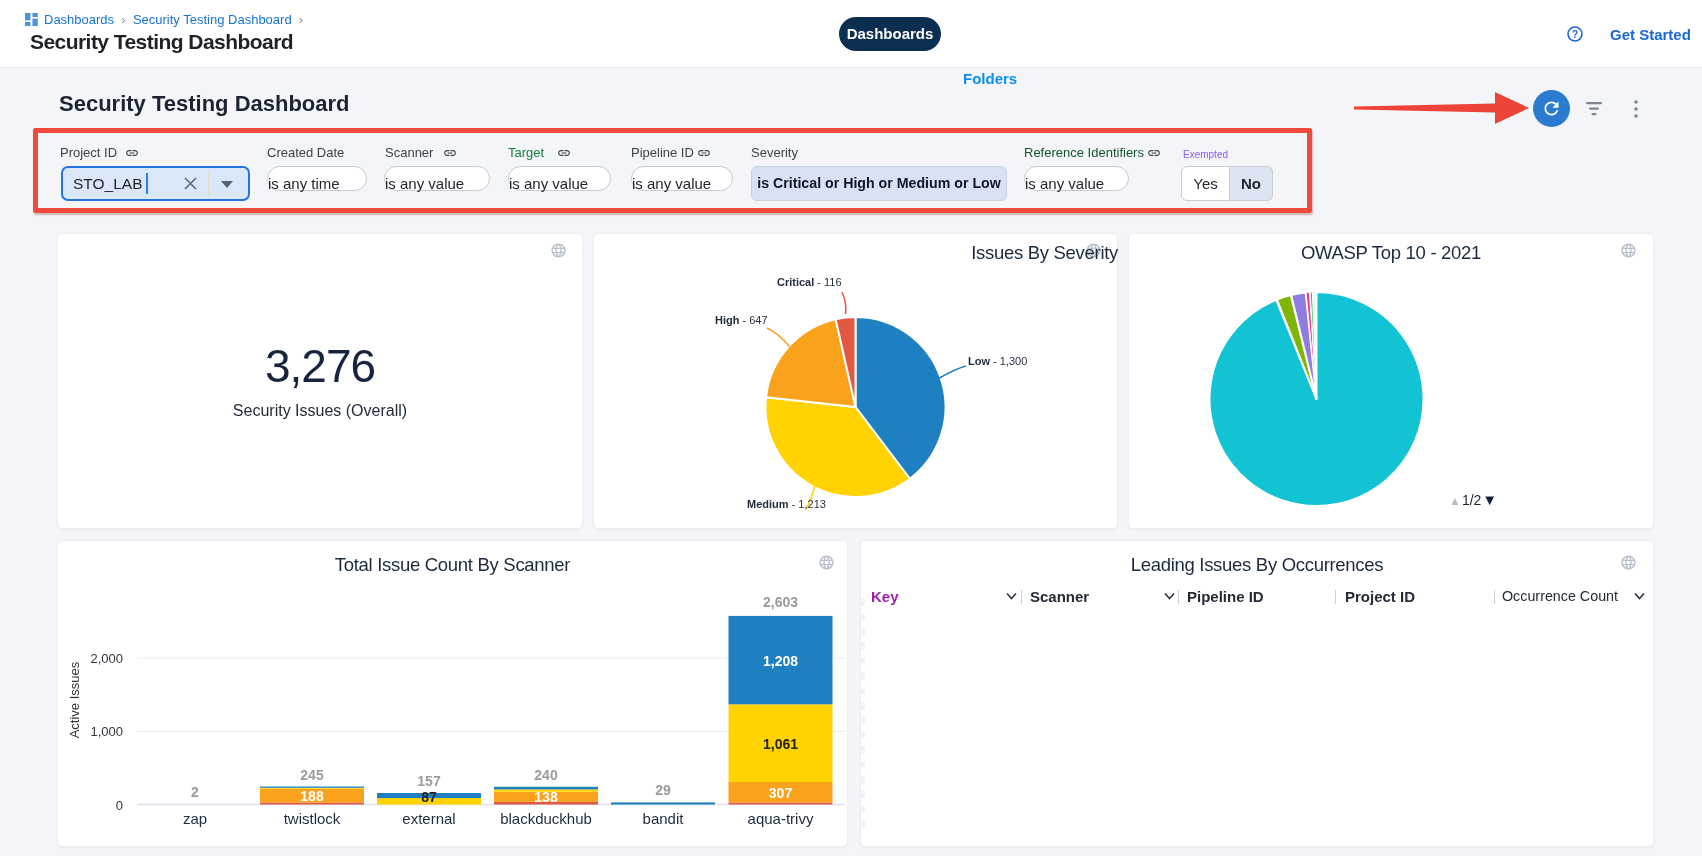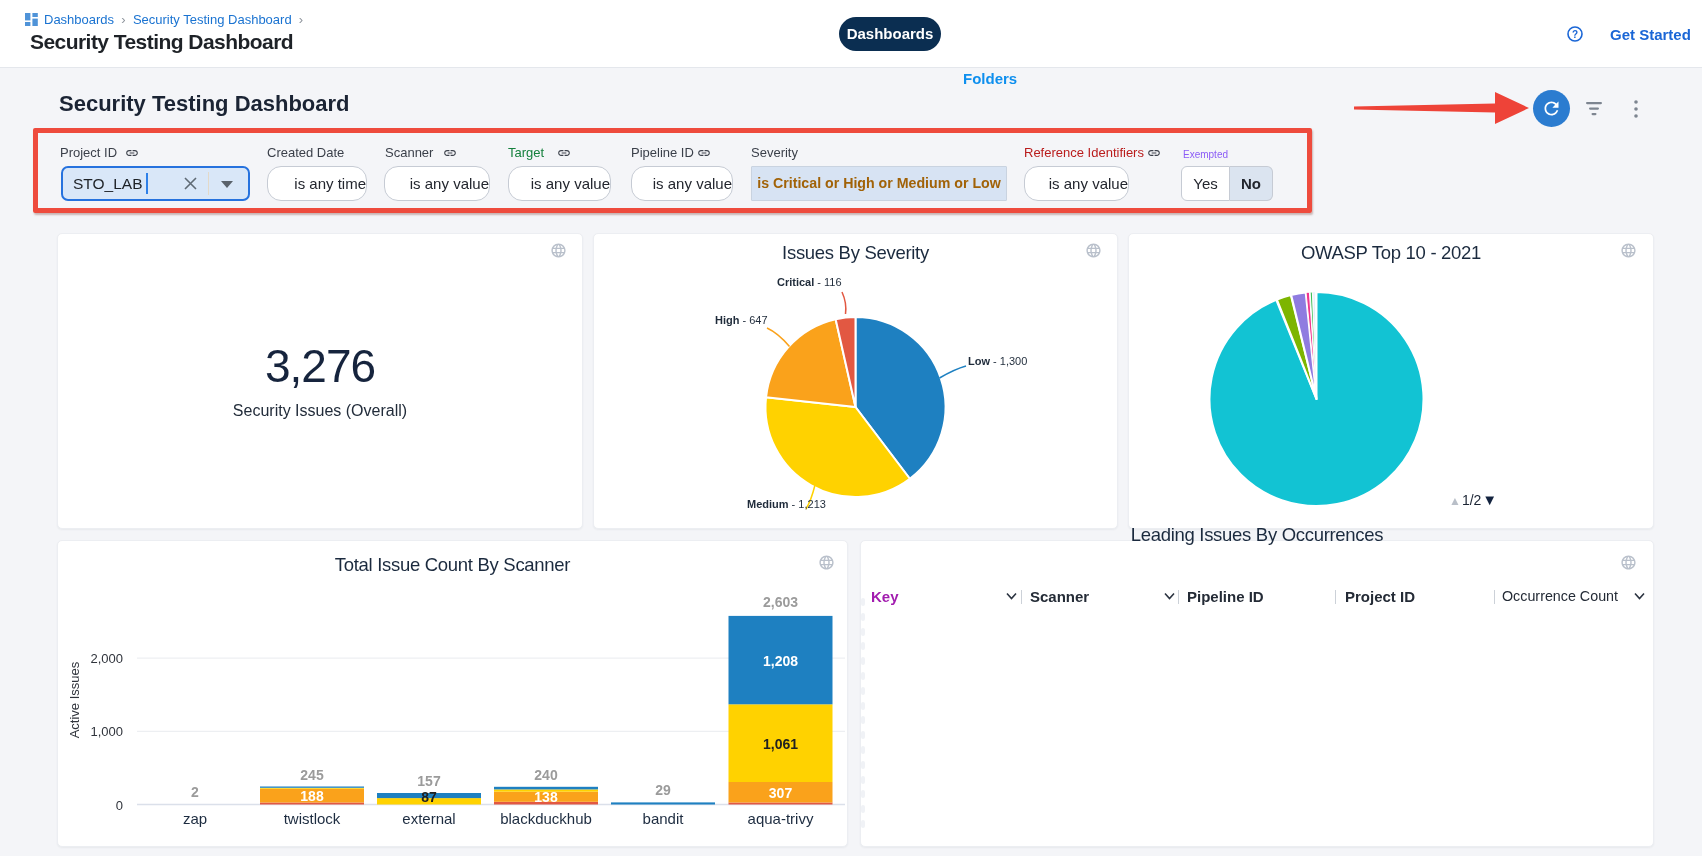--- a/index.html
+++ b/index.html
@@ -53,21 +53,21 @@
 </svg>
 
 <div class="abs" style="left:33px;top:128px;width:1279px;height:85px;border:5px solid #ee4b3d;border-radius:2px;box-shadow:1px 2px 2px rgba(120,60,50,.35);"></div>
 
 <div class="abs" style="left:60px;top:145px;font-size:13px;color:#3a3f49;">Project ID</div>
 <div class="abs" style="left:267px;top:145px;font-size:13px;color:#3a3f49;">Created Date</div>
 <div class="abs" style="left:385px;top:145px;font-size:13px;color:#3a3f49;">Scanner</div>
 <div class="abs" style="left:508px;top:145px;font-size:13px;color:#15803d;">Target</div>
 <div class="abs" style="left:631px;top:145px;font-size:13px;color:#3a3f49;">Pipeline ID</div>
 <div class="abs" style="left:751px;top:145px;font-size:13px;color:#3a3f49;">Severity</div>
-<div class="abs" style="left:1024px;top:145px;font-size:13px;color:#b91c1c;">Reference Identifiers</div>
+<div class="abs" style="left:1024px;top:145px;font-size:13px;color:#14532d;">Reference Identifiers</div>
 <div class="abs" style="left:1183px;top:149px;font-size:10px;color:#8b5cf6;">Exempted</div>
 
 <svg class="abs link-i" style="left:125px;top:146px" width="14" height="14" viewBox="0 0 24 24">
     <path fill="#3c414b" d="M3.9 12c0-1.71 1.39-3.1 3.1-3.1h4V7H7c-2.76 0-5 2.24-5 5s2.24 5 5 5h4v-1.9H7c-1.71 0-3.1-1.39-3.1-3.1zM8 13h8v-2H8v2zm9-6h-4v1.9h4c1.71 0 3.1 1.39 3.1 3.1s-1.39 3.1-3.1 3.1h-4V17h4c2.76 0 5-2.24 5-5s-2.24-5-5-5z"></path>
   </svg>
 <svg class="abs link-i" style="left:443px;top:146px" width="14" height="14" viewBox="0 0 24 24">
     <path fill="#3c414b" d="M3.9 12c0-1.71 1.39-3.1 3.1-3.1h4V7H7c-2.76 0-5 2.24-5 5s2.24 5 5 5h4v-1.9H7c-1.71 0-3.1-1.39-3.1-3.1zM8 13h8v-2H8v2zm9-6h-4v1.9h4c1.71 0 3.1 1.39 3.1 3.1s-1.39 3.1-3.1 3.1h-4V17h4c2.76 0 5-2.24 5-5s-2.24-5-5-5z"></path>
   </svg>
 <svg class="abs link-i" style="left:557px;top:146px" width="14" height="14" viewBox="0 0 24 24">
     <path fill="#3c414b" d="M3.9 12c0-1.71 1.39-3.1 3.1-3.1h4V7H7c-2.76 0-5 2.24-5 5s2.24 5 5 5h4v-1.9H7c-1.71 0-3.1-1.39-3.1-3.1zM8 13h8v-2H8v2zm9-6h-4v1.9h4c1.71 0 3.1 1.39 3.1 3.1s-1.39 3.1-3.1 3.1h-4V17h4c2.76 0 5-2.24 5-5s-2.24-5-5-5z"></path>
@@ -87,27 +87,27 @@
   </svg>
 <div class="abs" style="left:208px;top:172px;width:1px;height:23px;background:#e3d9c8;"></div>
 <svg class="abs" style="left:221px;top:181px" width="12" height="7" viewBox="0 0 12 7">
     <polygon points="0,0 12,0 6,7" fill="#5a626b"></polygon>
   </svg>
 
 <div class="abs btn" style="left:267px;top:166px;width:100px;">is any time</div>
 <div class="abs btn" style="left:384px;top:166px;width:106px;">is any value</div>
 <div class="abs btn" style="left:508px;top:166px;width:103px;">is any value</div>
 <div class="abs btn" style="left:631px;top:166px;width:102px;">is any value</div>
-<div class="abs" style="left:751px;top:166px;width:256px;height:35px;background:#d7e3f3;border:1px solid #c9d3e0;border-radius:1px;font-size:14.2px;font-weight:bold;color:#a16207;white-space:nowrap;text-align:center;line-height:33px;">is Critical or High or Medium or Low</div>
+<div class="abs" style="left:751px;top:166px;width:256px;height:35px;background:#d7e3f3;border:1px solid #c9d3e0;border-radius:6px;font-size:14.2px;font-weight:bold;color:#0f172a;white-space:nowrap;text-align:center;line-height:33px;">is Critical or High or Medium or Low</div>
 <div class="abs btn" style="left:1024px;top:166px;width:105px;">is any value</div>
 <div class="abs" style="left:1181px;top:166px;width:49px;height:35px;background:#fff;border:1px solid #c6cbd4;border-radius:6px 0 0 6px;font-size:15px;color:#23262e;text-align:center;line-height:33px;">Yes</div>
 <div class="abs" style="left:1230px;top:166px;width:43px;height:35px;background:#dbe4f0;border:1px solid #c6cbd4;border-left:none;border-radius:0 6px 6px 0;font-size:15px;font-weight:bold;color:#23262e;text-align:center;line-height:33px;">No</div>
 
 <style>
-  .btn { height:35px; background:#fff; border:1px solid #c6cbd4; border-radius:14px; font-size:15px; color:#23262e; text-align:right; line-height:33px; }
+  .btn { height:25px; background:#fff; border:1px solid #c6cbd4; border-radius:14px; font-size:15px; color:#23262e; text-align:left; line-height:33px; }
   .link-i {}
 </style>
 
 <div class="card" style="left:57px;top:233px;width:526px;height:296px;"></div>
 <div class="card" style="left:593px;top:233px;width:525px;height:296px;"></div>
 <div class="card" style="left:1128px;top:233px;width:526px;height:296px;"></div>
 
 <div class="card" style="left:57px;top:540px;width:791px;height:307px;"></div>
 <div class="card" style="left:860px;top:540px;width:794px;height:307px;"></div>
 
@@ -123,21 +123,21 @@
 <svg class="abs" style="left:818px;top:554px" width="17" height="17" viewBox="0 0 24 24">
     <path fill="#b9c0cb" d="M11.99 2C6.47 2 2 6.48 2 12s4.47 10 9.99 10C17.52 22 22 17.52 22 12S17.52 2 11.99 2zm6.93 6h-2.95c-.32-1.25-.78-2.45-1.38-3.56 1.84.63 3.37 1.91 4.33 3.56zM12 4.04c.83 1.2 1.48 2.53 1.91 3.96h-3.82c.43-1.43 1.08-2.76 1.91-3.96zM4.26 14C4.1 13.36 4 12.69 4 12s.1-1.36.26-2h3.38c-.08.66-.14 1.32-.14 2 0 .68.06 1.34.14 2H4.26zm.82 2h2.95c.32 1.25.78 2.45 1.38 3.56-1.84-.63-3.37-1.9-4.33-3.56zm2.95-8H5.08c.96-1.66 2.49-2.93 4.33-3.56C8.81 5.55 8.35 6.75 8.03 8zM12 19.96c-.83-1.2-1.48-2.53-1.91-3.96h3.82c-.43 1.43-1.08 2.76-1.91 3.96zM14.34 14H9.66c-.09-.66-.16-1.32-.16-2 0-.68.07-1.35.16-2h4.68c.09.65.16 1.32.16 2 0 .68-.07 1.34-.16 2zm.25 5.56c.6-1.11 1.06-2.31 1.38-3.56h2.95c-.96 1.65-2.49 2.93-4.33 3.56zM16.36 14c.08-.66.14-1.32.14-2 0-.68-.06-1.34-.14-2h3.38c.16.64.26 1.31.26 2s-.1 1.36-.26 2h-3.38z"></path>
   </svg>
 <svg class="abs" style="left:1620px;top:554px" width="17" height="17" viewBox="0 0 24 24">
     <path fill="#b9c0cb" d="M11.99 2C6.47 2 2 6.48 2 12s4.47 10 9.99 10C17.52 22 22 17.52 22 12S17.52 2 11.99 2zm6.93 6h-2.95c-.32-1.25-.78-2.45-1.38-3.56 1.84.63 3.37 1.91 4.33 3.56zM12 4.04c.83 1.2 1.48 2.53 1.91 3.96h-3.82c.43-1.43 1.08-2.76 1.91-3.96zM4.26 14C4.1 13.36 4 12.69 4 12s.1-1.36.26-2h3.38c-.08.66-.14 1.32-.14 2 0 .68.06 1.34.14 2H4.26zm.82 2h2.95c.32 1.25.78 2.45 1.38 3.56-1.84-.63-3.37-1.9-4.33-3.56zm2.95-8H5.08c.96-1.66 2.49-2.93 4.33-3.56C8.81 5.55 8.35 6.75 8.03 8zM12 19.96c-.83-1.2-1.48-2.53-1.91-3.96h3.82c-.43 1.43-1.08 2.76-1.91 3.96zM14.34 14H9.66c-.09-.66-.16-1.32-.16-2 0-.68.07-1.35.16-2h4.68c.09.65.16 1.32.16 2 0 .68-.07 1.34-.16 2zm.25 5.56c.6-1.11 1.06-2.31 1.38-3.56h2.95c-.96 1.65-2.49 2.93-4.33 3.56zM16.36 14c.08-.66.14-1.32.14-2 0-.68-.06-1.34-.14-2h3.38c.16.64.26 1.31.26 2s-.1 1.36-.26 2h-3.38z"></path>
   </svg>
 
 <div class="abs" style="left:57px;top:343px;width:526px;text-align:center;font-size:46px;line-height:46px;color:#16243d;letter-spacing:-1px;">3,276</div>
 <div class="abs" style="left:57px;top:402px;width:526px;text-align:center;font-size:16px;color:#222c3a;">Security Issues (Overall)</div>
 
-<div class="abs" style="left:593px;top:242px;width:525px;text-align:center;font-size:18.5px;letter-spacing:-0.3px;color:#1b2a3e;">Issues By Severity</div>
+<div class="abs" style="left:593px;top:242px;width:525px;text-align:right;font-size:18.5px;letter-spacing:-0.3px;color:#1b2a3e;">Issues By Severity</div>
 <svg class="abs" style="left:593px;top:233px" width="525" height="296" viewBox="0 0 525 296" id="sevpie">
     <path d="M262.5 174 L262.50 84.00 A90 90 0 0 1 316.84 245.74 Z" fill="#1e80c1" stroke="#fff" stroke-width="2" stroke-linejoin="round"></path>
     <path d="M262.5 174 L316.84 245.74 A90 90 0 0 1 173.02 164.30 Z" fill="#ffd200" stroke="#fff" stroke-width="2" stroke-linejoin="round"></path>
     <path d="M262.5 174 L173.02 164.30 A90 90 0 0 1 242.65 86.22 Z" fill="#faa21b" stroke="#fff" stroke-width="2" stroke-linejoin="round"></path>
     <path d="M262.5 174 L242.65 86.22 A90 90 0 0 1 262.50 84.00 Z" fill="#e25842" stroke="#fff" stroke-width="2" stroke-linejoin="round"></path>
     <path d="M249 59 Q254 70 252.5 81" fill="none" stroke="#e25842" stroke-width="1.5"></path>
     <path d="M174 95 Q185 100 196.5 113.5" fill="none" stroke="#faa21b" stroke-width="1.5"></path>
     <path d="M373 133 Q362 136 346.5 145" fill="none" stroke="#1e80c1" stroke-width="1.5"></path>
     <path d="M213 276 Q218 268 222 252" fill="none" stroke="#ffd200" stroke-width="1.5"></path>
   </svg>
@@ -190,21 +190,21 @@
     <text x="606" y="255.40" font-size="14" font-weight="bold" fill="#9b9b9b" text-anchor="middle" font-family="Liberation Sans">29</text>
     <text x="723.5" y="66.90" font-size="14" font-weight="bold" fill="#9b9b9b" text-anchor="middle" font-family="Liberation Sans">2,603</text>
     <text x="255" y="261.00" font-size="14" font-weight="bold" fill="#fff" text-anchor="middle" font-family="Liberation Sans">188</text>
     <text x="372" y="262.20" font-size="14" font-weight="bold" fill="#212121" text-anchor="middle" font-family="Liberation Sans">87</text>
     <text x="489" y="262.30" font-size="14" font-weight="bold" fill="#fff" text-anchor="middle" font-family="Liberation Sans">138</text>
     <text x="723.5" y="257.80" font-size="14" font-weight="bold" fill="#fff" text-anchor="middle" font-family="Liberation Sans">307</text>
     <text x="723.5" y="208.60" font-size="14" font-weight="bold" fill="#212121" text-anchor="middle" font-family="Liberation Sans">1,061</text>
     <text x="723.5" y="125.60" font-size="14" font-weight="bold" fill="#fff" text-anchor="middle" font-family="Liberation Sans">1,208</text>
   </svg>
 
-<div class="abs" style="left:860px;top:524px;width:794px;text-align:center;font-size:18.5px;letter-spacing:-0.3px;color:#1b2a3e;">Leading Issues By Occurrences</div>
+<div class="abs" style="left:860px;top:554px;width:794px;text-align:center;font-size:18.5px;letter-spacing:-0.3px;color:#1b2a3e;">Leading Issues By Occurrences</div>
 <div class="abs" style="left:871px;top:588px;font-size:15px;font-weight:bold;color:#a21caf;">Key</div>
 <div class="abs" style="left:1030px;top:588px;font-size:15px;font-weight:bold;color:#242b36;">Scanner</div>
 <div class="abs" style="left:1187px;top:588px;font-size:15px;font-weight:bold;color:#242b36;">Pipeline ID</div>
 <div class="abs" style="left:1345px;top:588px;font-size:15px;font-weight:bold;color:#242b36;">Project ID</div>
 <div class="abs" style="left:1502px;top:588px;font-size:14.3px;font-weight:normal;color:#242b36;">Occurrence Count</div>
 
 <div class="abs" id="stubs" style="left:861px;top:598px;width:6px;height:249px;">
     <div style="position:absolute;left:0;top:0px;width:4px;height:8px;background:#f0f2f6;border-radius:2px;"></div>
     <div style="position:absolute;left:0;top:14.8px;width:4px;height:8px;background:#f0f2f6;border-radius:2px;"></div>
     <div style="position:absolute;left:0;top:29.6px;width:4px;height:8px;background:#f0f2f6;border-radius:2px;"></div>

